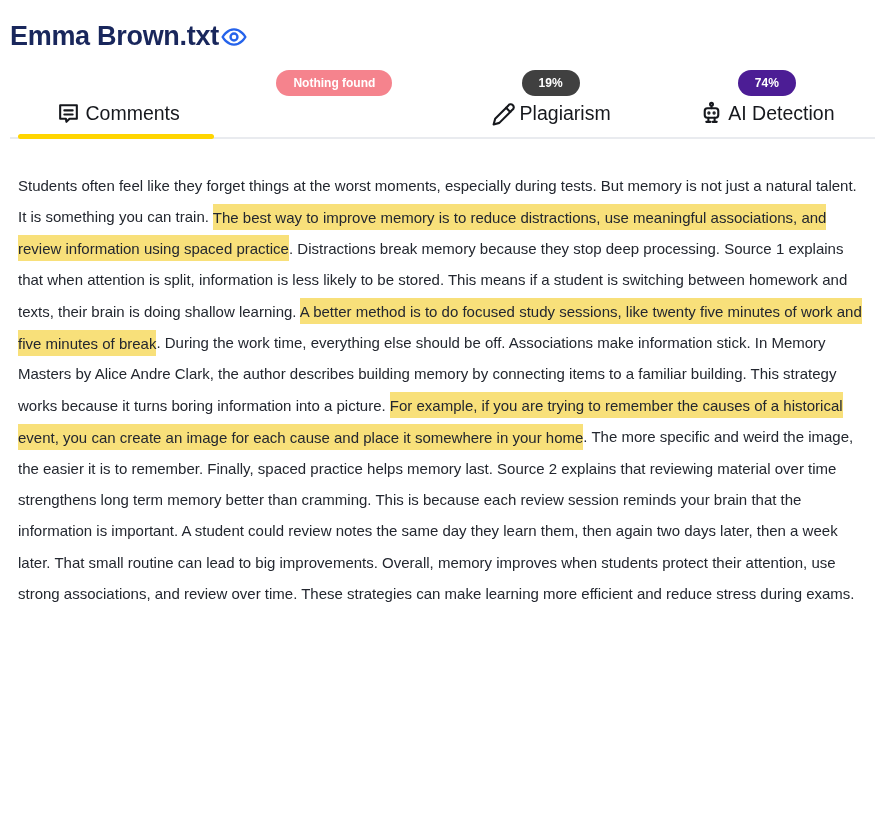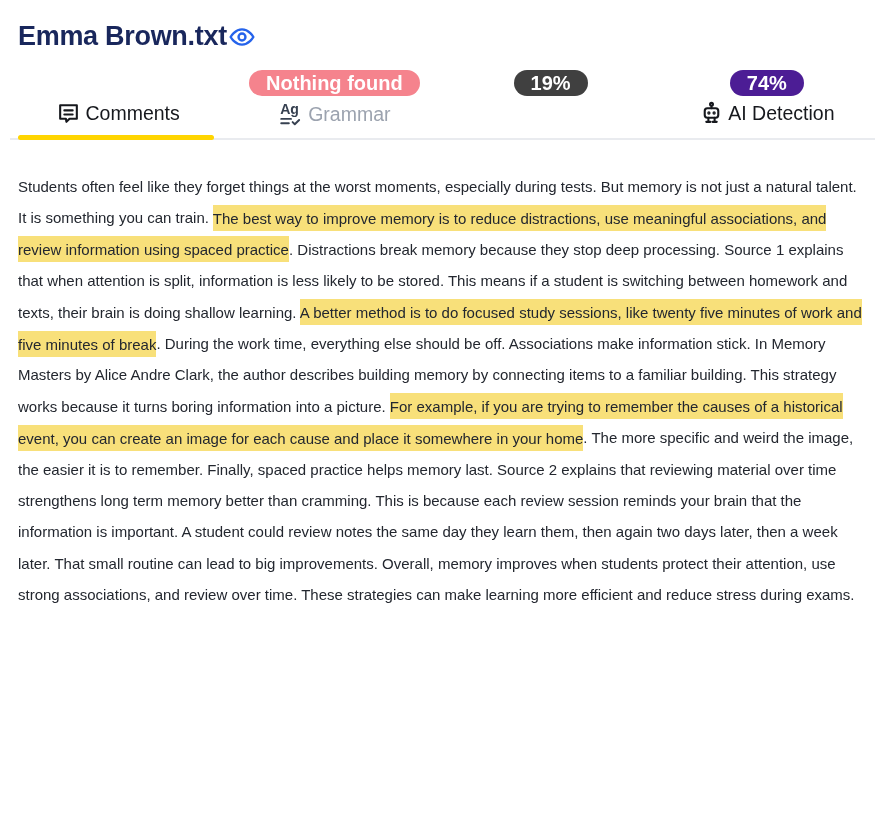--- a/index.html
+++ b/index.html
@@ -6,21 +6,21 @@
   html, body { width: 889px; }
   body {
     height: 836px;
     background: #ffffff;
     font-family: "Liberation Sans", sans-serif;
     overflow: hidden;
   }
   .header {
     display: flex;
     align-items: center;
-    padding: 21px 18px 8px 18px;
+    padding: 21px 18px 8px 10px;
   }
   .doc-title {
     font-size: 27px;
     font-weight: 800;
     letter-spacing: -0.3px;
     color: #19275C;
   }
   .eye-btn {
     display: flex;
     align-items: center;
@@ -57,21 +57,21 @@
     border-radius: 3px;
     background: #FFD500;
   }
   .badge {
     height: 26px;
     line-height: 26px;
     padding: 0 17px;
     border-radius: 14px;
     color: #ffffff;
     font-weight: 700;
-    font-size: 20px;
+    font-size: 12px;
     white-space: nowrap;
   }
   .badge.hidden { visibility: hidden; padding: 0 10px; }
   .badge.salmon   { background: #F5838D; }
   .badge.teal     { background: #404040; }
   .badge.lavender { background: #4c1d95; }
   .tab-main {
     display: flex;
     align-items: center;
     gap: 4px;
@@ -117,35 +117,33 @@
           <line x1="8" y1="9" x2="16" y2="9"></line>
           <line x1="8" y1="13" x2="16" y2="13"></line>
         </svg>
       </span>
       <span class="tab-label">Comments</span>
     </span>
   </button>
 
   <button class="tab inactive-gray">
     <span class="badge salmon">Nothing found</span>
-    <span class="tab-main">
-      <span class="tab-icon">
-        <svg width="26" height="26" viewBox="0 0 24 24" fill="none">
-          <text x="2" y="12" font-size="13" font-weight="700" fill="#374151" font-family="Liberation Sans, sans-serif">Ag</text>
-          <line x1="3" y1="16.5" x2="12" y2="16.5" stroke="#374151" stroke-width="1.8" stroke-linecap="round"></line>
-          <line x1="3" y1="20.5" x2="10" y2="20.5" stroke="#374151" stroke-width="1.8" stroke-linecap="round"></line>
-          <path d="M13.5 19.5l2 2 4-4" stroke="#374151" stroke-width="1.8" fill="none" stroke-linecap="round" stroke-linejoin="round"></path>
-        </svg>
-      </span>
-      <span class="tab-label">Grammar</span>
-    </span>
   </button>
 
   <button class="tab">
     <span class="badge teal">19%</span>
+    <span class="tab-main">
+      <span class="tab-icon">
+        <svg width="25" height="25" viewBox="0 0 24 24" fill="none" stroke="#16181D" stroke-width="2" stroke-linecap="round" stroke-linejoin="round">
+          <path d="M16.5 4.5a2.9 2.9 0 1 1 4 4L8 21l-5.5 1.5L4 17 16.5 4.5z"></path>
+          <path d="M14.5 6.5l4 4"></path>
+        </svg>
+      </span>
+      <span class="tab-label">Plagiarism</span>
+    </span>
   </button>
 
   <button class="tab">
     <span class="badge lavender">74%</span>
     <span class="tab-main">
       <span class="tab-icon">
         <svg width="25" height="25" viewBox="0 0 24 24" fill="none" stroke="#16181D" stroke-width="2" stroke-linecap="round" stroke-linejoin="round">
           <circle cx="12" cy="3.2" r="1.4"></circle>
           <line x1="12" y1="4.8" x2="12" y2="7"></line>
           <rect x="5.5" y="7" width="13" height="9" rx="2.5"></rect>

